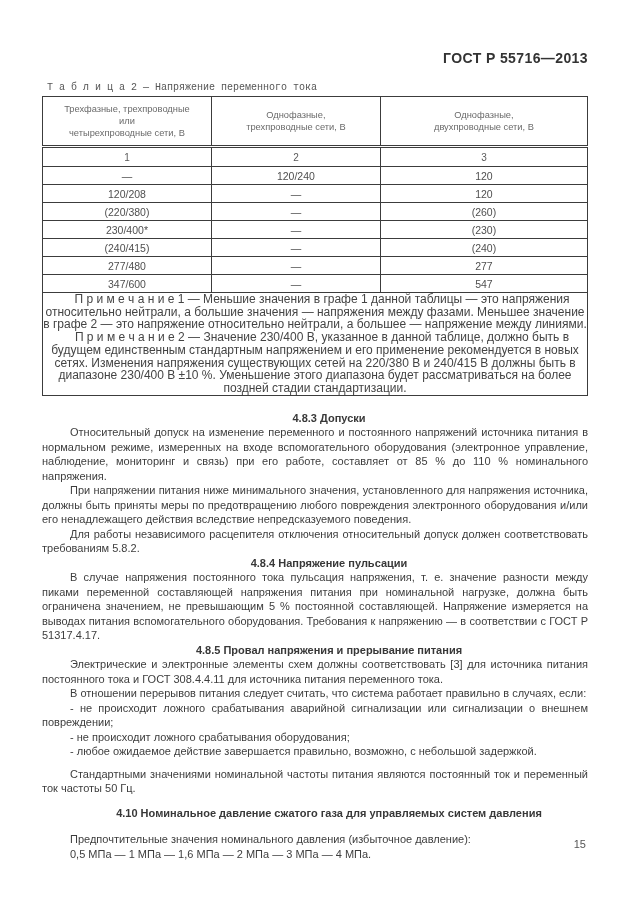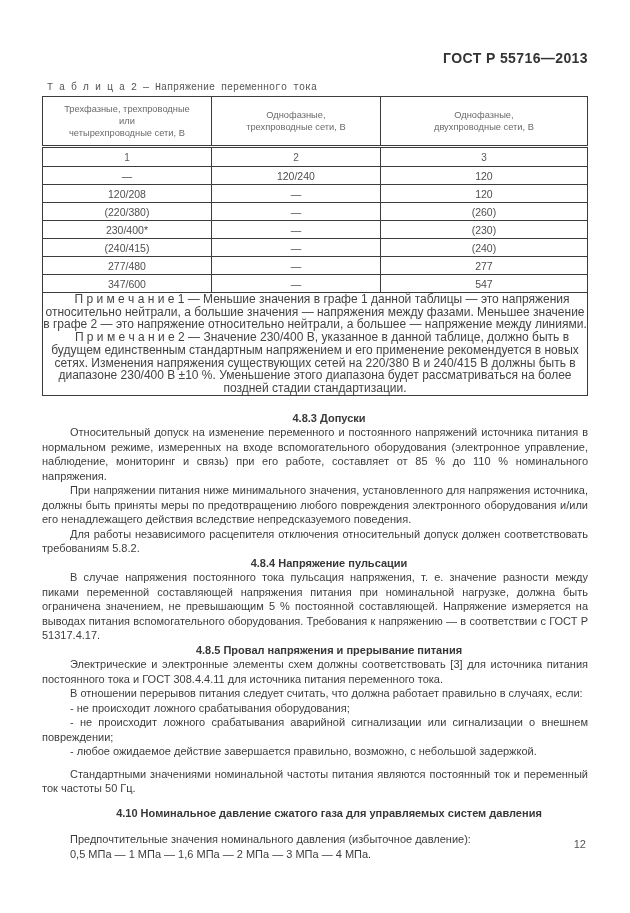--- a/index.html
+++ b/index.html
@@ -153,34 +153,34 @@
       </div>
 
       <div>
         <div class="sec-heading">4.8.4 Напряжение пульсации</div>
         <p class="body">В случае напряжения постоянного тока пульсация напряжения, т. е. значение разности между пиками переменной составляющей напряжения питания при номинальной нагрузке, должна быть ограничена значением, не превышающим 5 % постоянной составляющей. Напряжение измеряется на выводах питания вспомогательного оборудования. Требования к напряжению — в соответствии с ГОСТ Р 51317.4.17.</p>
       </div>
 
       <div>
         <div class="sec-heading">4.8.5 Провал напряжения и прерывание питания</div>
         <p class="body">Электрические и электронные элементы схем должны соответствовать [3] для источника питания постоянного тока и ГОСТ 308.4.4.11 для источника питания переменного тока.</p>
-        <p class="body">В отношении перерывов питания следует считать, что должна работает правильно в случаях, если:</p>
+        <p class="body">В отношении перерывов питания следует считать, что система работает правильно в случаях, если:</p>
+        <p class="body">- не происходит ложного срабатывания аварийной сигнализации или сигнализации о внешнем повреждении;</p>
         <p class="body">- не происходит ложного срабатывания оборудования;</p>
-        <p class="body">- не происходит ложного срабатывания аварийной сигнализации или сигнализации о внешнем повреждении;</p>
         <p class="body">- любое ожидаемое действие завершается правильно, возможно, с небольшой задержкой.</p>
       </div>
 
       <div class="grp-49">
         <p class="body">Стандартными значениями номинальной частоты питания являются постоянный ток и переменный ток частоты 50 Гц.</p>
       </div>
 
       <div class="grp-410">
         <div class="sec-heading">4.10 Номинальное давление сжатого газа для управляемых систем давления</div>
         <p class="body first">Предпочтительные значения номинального давления (избыточное давление):</p>
         <p class="body">0,5 МПа — 1 МПа — 1,6 МПа — 2 МПа — 3 МПа — 4 МПа.</p>
       </div>
 
     </div>
   </div>
 
-  <div class="page-number">12</div>
+  <div class="page-number">15</div>
 
 </div>
 
 </body></html>

